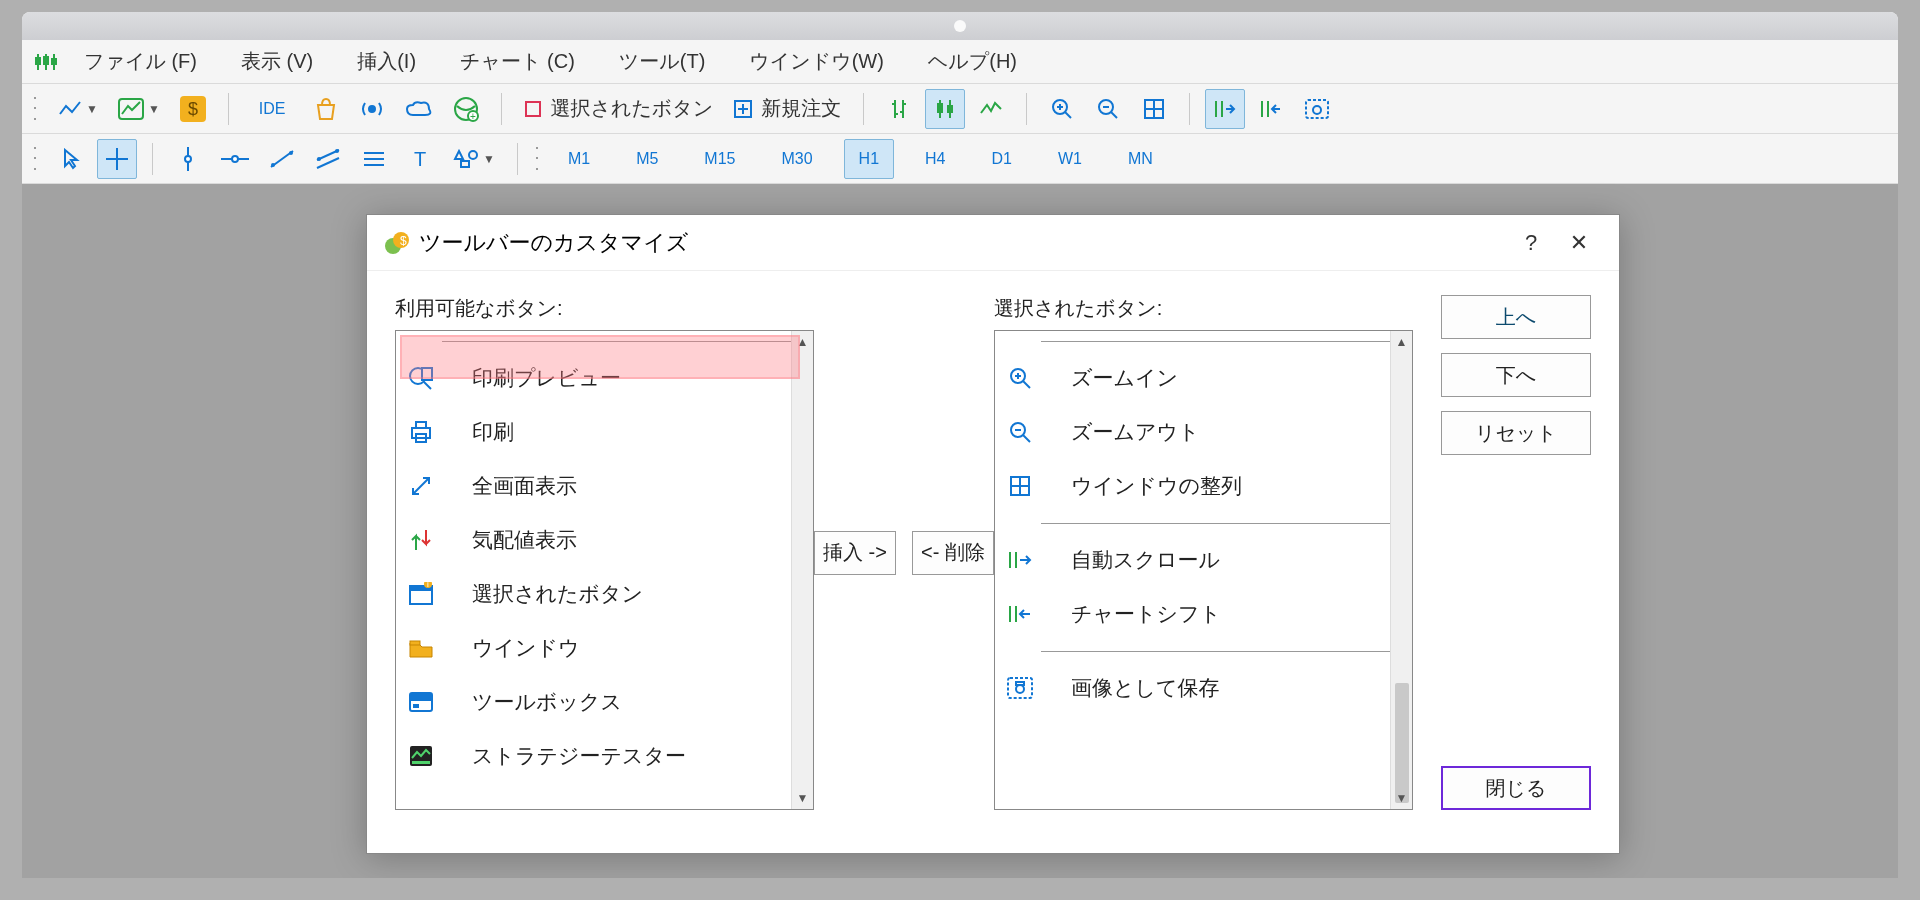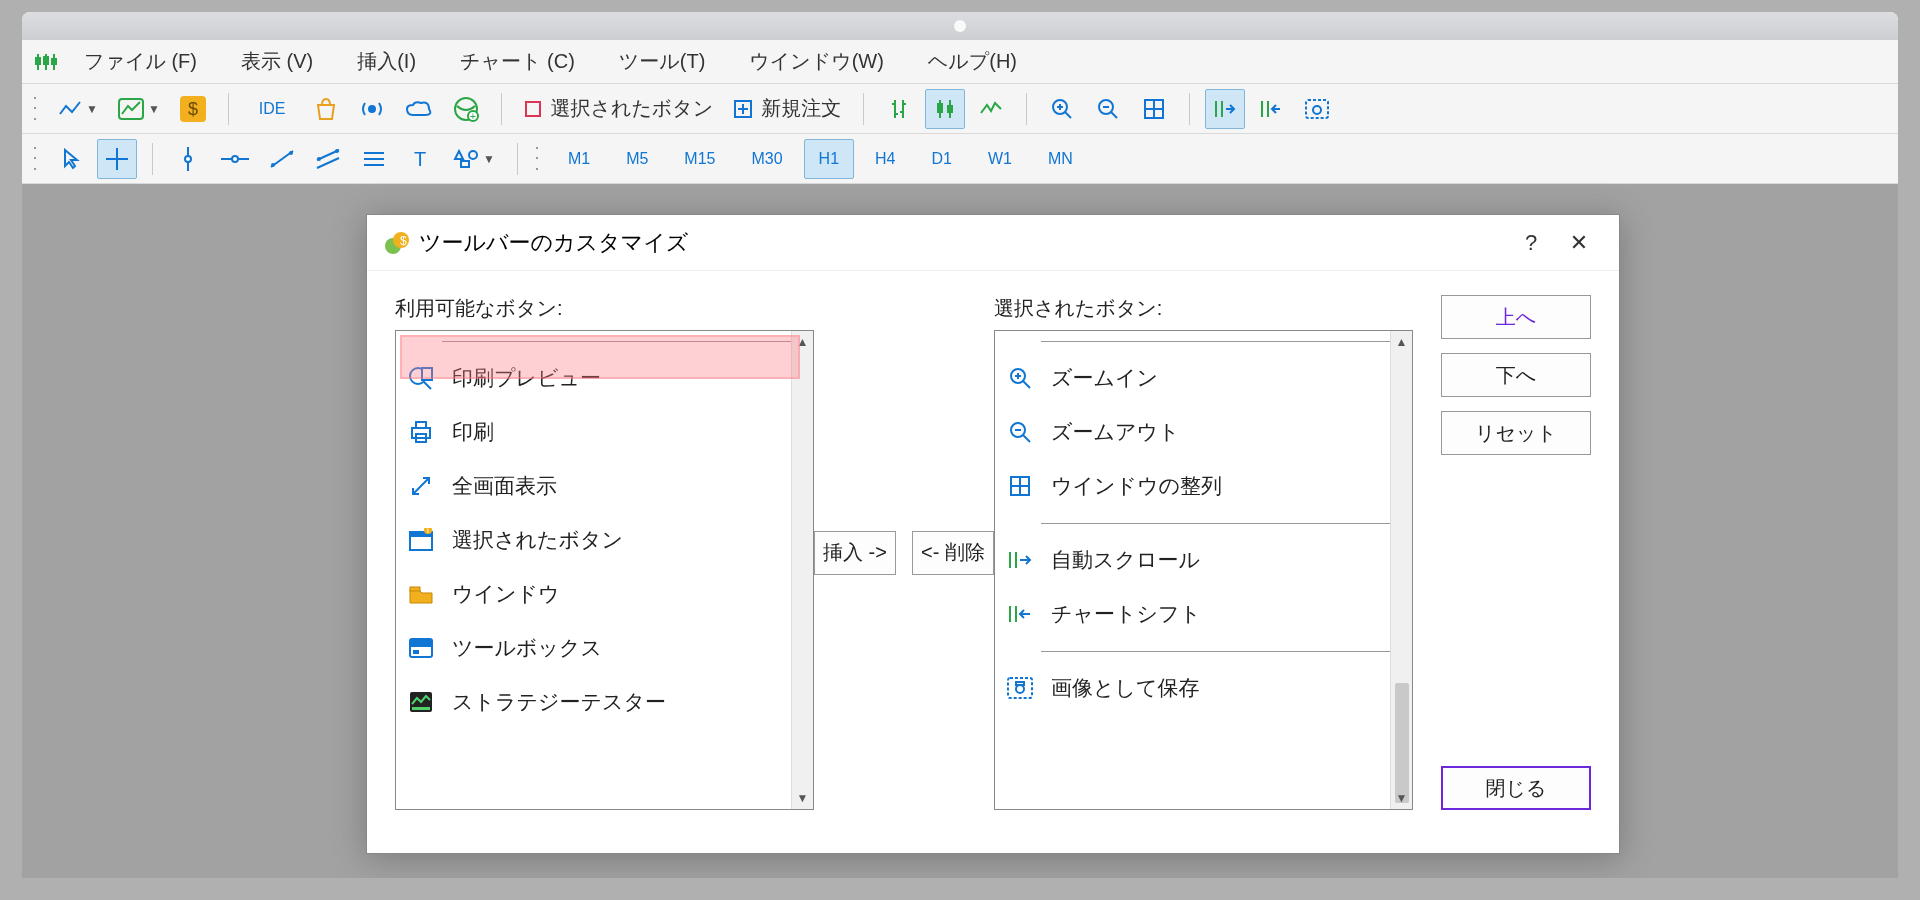--- a/index.html
+++ b/index.html
@@ -74,38 +74,38 @@
   border: 1px solid #888; background: #fff; position: relative;
 }
 .lb-scroll { overflow: hidden; height: 100%; }
 .lb-row {
   display: flex; align-items: center; height: 54px; padding: 0 8px; position: relative;
 }
 .lb-row .ic {
   width: 34px; height: 34px; display: flex; align-items: center; justify-content: center; flex-shrink: 0;
   margin-right: 14px;
 }
-.lb-row .txt { font-size: 21px; color: #222; }
+.lb-row .txt { font-size: 21px; color: #222; margin-left: 20px; }
 .lb-sep {
   height: 20px; display: flex; align-items: center; padding: 0 10px;
 }
 .lb-sep hr { flex: 1; border: none; border-top: 1px solid #999; }
 .lb-vbar {
   position: absolute; right: 0; top: 0; width: 22px; height: 100%; background: #f0f0f0; border-left: 1px solid #ddd;
 }
 .lb-vbar .arrow { height: 22px; text-align: center; font-size: 12px; color: #555; line-height: 22px; }
 .lb-vbar .thumb { background: #c9c9c9; width: 14px; margin: 0 auto; border-radius: 2px; }
 
 .mid-col {
   width: 180px; display: flex; align-items: center; justify-content: center; gap: 16px;
 }
 .dlg-btn {
   width: 150px; height: 44px; border: 1px solid #999; background: #fdfdfd; font-size: 20px; color: #222;
 }
-.dlg-btn:disabled { color: #6d28d9; }
+.dlg-btn:disabled { color: #0c4a6e; }
 .dlg-btn.primary { border: 2px solid #6d28d9; }
 
 .right-btns { margin-left: 28px; display: flex; flex-direction: column; gap: 14px; }
 
 
 .highlight {
   position: absolute; pointer-events: none;
   background: rgba(255,120,130,0.35); border: 2px solid rgba(255,120,130,0.35);
 }
 
@@ -365,21 +365,21 @@
         </svg>
         <span class="caret">▼</span>
       </div>
 
     <div class="tb-sep"></div>
     <div class="grip">
         <span></span>
         <span></span>
         <span></span>
       </div>
-    <div id="tf-container" style="display:flex;">
+    <div id="tf-container" style="display:flex;gap:10px;">
         <div class="tb-btn text">M1</div>
         <div class="tb-btn text">M5</div>
         <div class="tb-btn text">M15</div>
         <div class="tb-btn text">M30</div>
         <div class="tb-btn text active">H1</div>
         <div class="tb-btn text">H4</div>
         <div class="tb-btn text">D1</div>
         <div class="tb-btn text">W1</div>
         <div class="tb-btn text">MN</div>
       </div>
@@ -434,20 +434,29 @@
                     <svg width="24" height="24">
                       <line x1="4" y1="20" x2="20" y2="4" stroke="#1176d3" stroke-width="2" fill="none"></line>
                       <path d="M14 4 L20 4 L20 10" stroke="#1176d3" stroke-width="2" fill="none"></path>
                       <path d="M10 20 L4 20 L4 14" stroke="#1176d3" stroke-width="2" fill="none"></path>
                     </svg>
                   </span>
                   <span class="txt">全画面表示</span>
                 </div>
                 <div class="lb-row">
                   <span class="ic">
+                    <svg width="22" height="24">
+                      <path d="M6 22 L6 8 L2 12 M6 8 L10 12" stroke="#2aa646" stroke-width="2" fill="none"></path>
+                      <path d="M16 2 L16 16 L12 12 M16 16 L20 12" stroke="#d33" stroke-width="2" fill="none"></path>
+                    </svg>
+                  </span>
+                  <span class="txt">気配値表示</span>
+                </div>
+                <div class="lb-row">
+                  <span class="ic">
                     <svg width="26" height="24">
                       <rect x="2" y="4" width="22" height="18" stroke="#1176d3" stroke-width="2" fill="none"></rect>
                       <rect x="2" y="4" width="22" height="5" fill="#1176d3"></rect>
                       <circle cx="20" cy="2" r="4" fill="#f2b01e"></circle>
                       <text x="20" y="5" font-size="8" text-anchor="middle" fill="#fff">i</text>
                     </svg>
                   </span>
                   <span class="txt">選択されたボタン</span>
                 </div>
                 <div class="lb-row">

